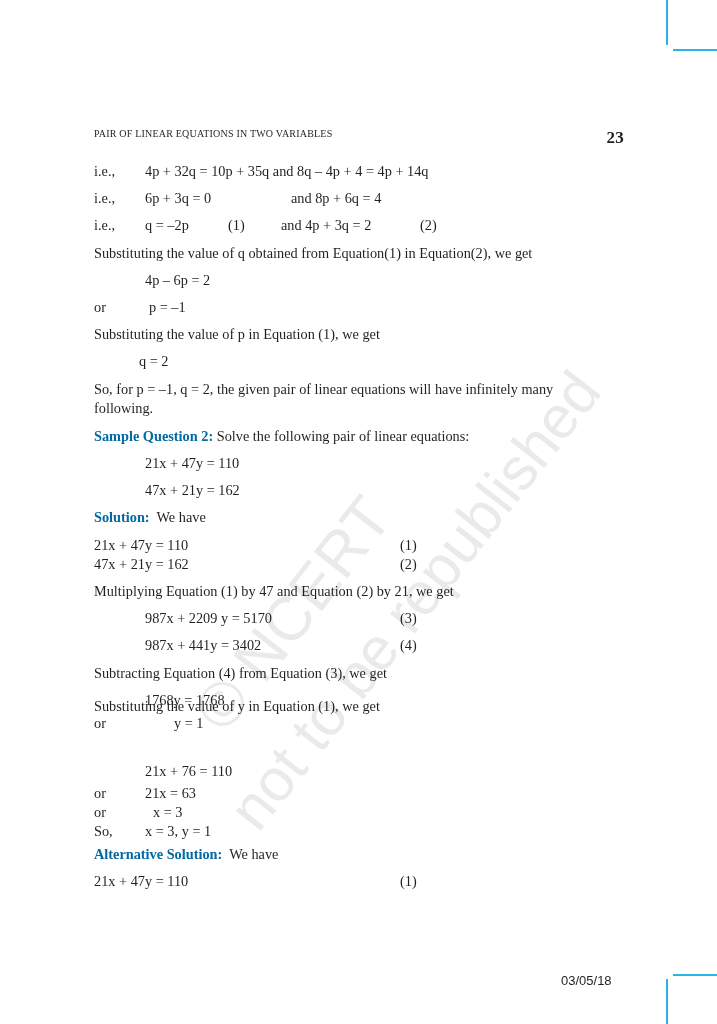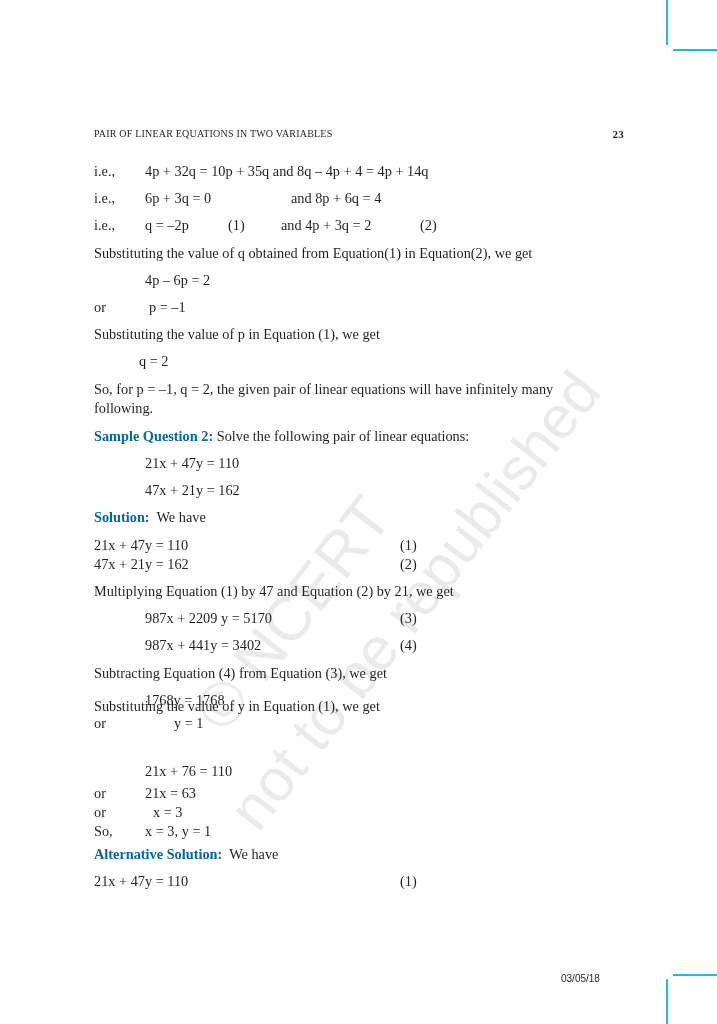--- a/index.html
+++ b/index.html
@@ -6,27 +6,27 @@
   body {
     width: 717px; height: 1024px; position: relative; overflow: hidden;
     background: #ffffff; color: #231f20;
     font-family: "Liberation Serif", "DejaVu Serif", serif;
   }
   .crop { position: absolute; background: #29b6e6; }
   .header {
     position: absolute; left: 94px; top: 128px; width: 530px;
     font-size: 10px; letter-spacing: 0.2px; color: #231f20;
   }
-  .header .pg { position: absolute; right: 0; top: 0; font-size: 11px; font-weight: bold; }
+  .header .pg { position: absolute; right: 0; top: 0; font-size: 17px; font-weight: bold; }
   .line { position: absolute; font-size: 14.3px; white-space: nowrap; line-height: 16px; }
   .line i, .v { font-style: italic; }
   .accent { color: #0369a1; font-weight: bold; }
   .footer-date {
     position: absolute; left: 561px; top: 973px;
-    font-family: "Liberation Sans", "DejaVu Sans", sans-serif; font-size: 10px; color: #231f20;
+    font-family: "Liberation Sans", "DejaVu Sans", sans-serif; font-size: 13px; color: #231f20;
   }
   .wm {
     position: absolute; color: rgba(180,180,180,0.28);
     font-family: "Liberation Sans", "DejaVu Sans", sans-serif;
     transform-origin: left top; white-space: nowrap; pointer-events: none;
   }
 </style>
 </head>
 <body>
 

